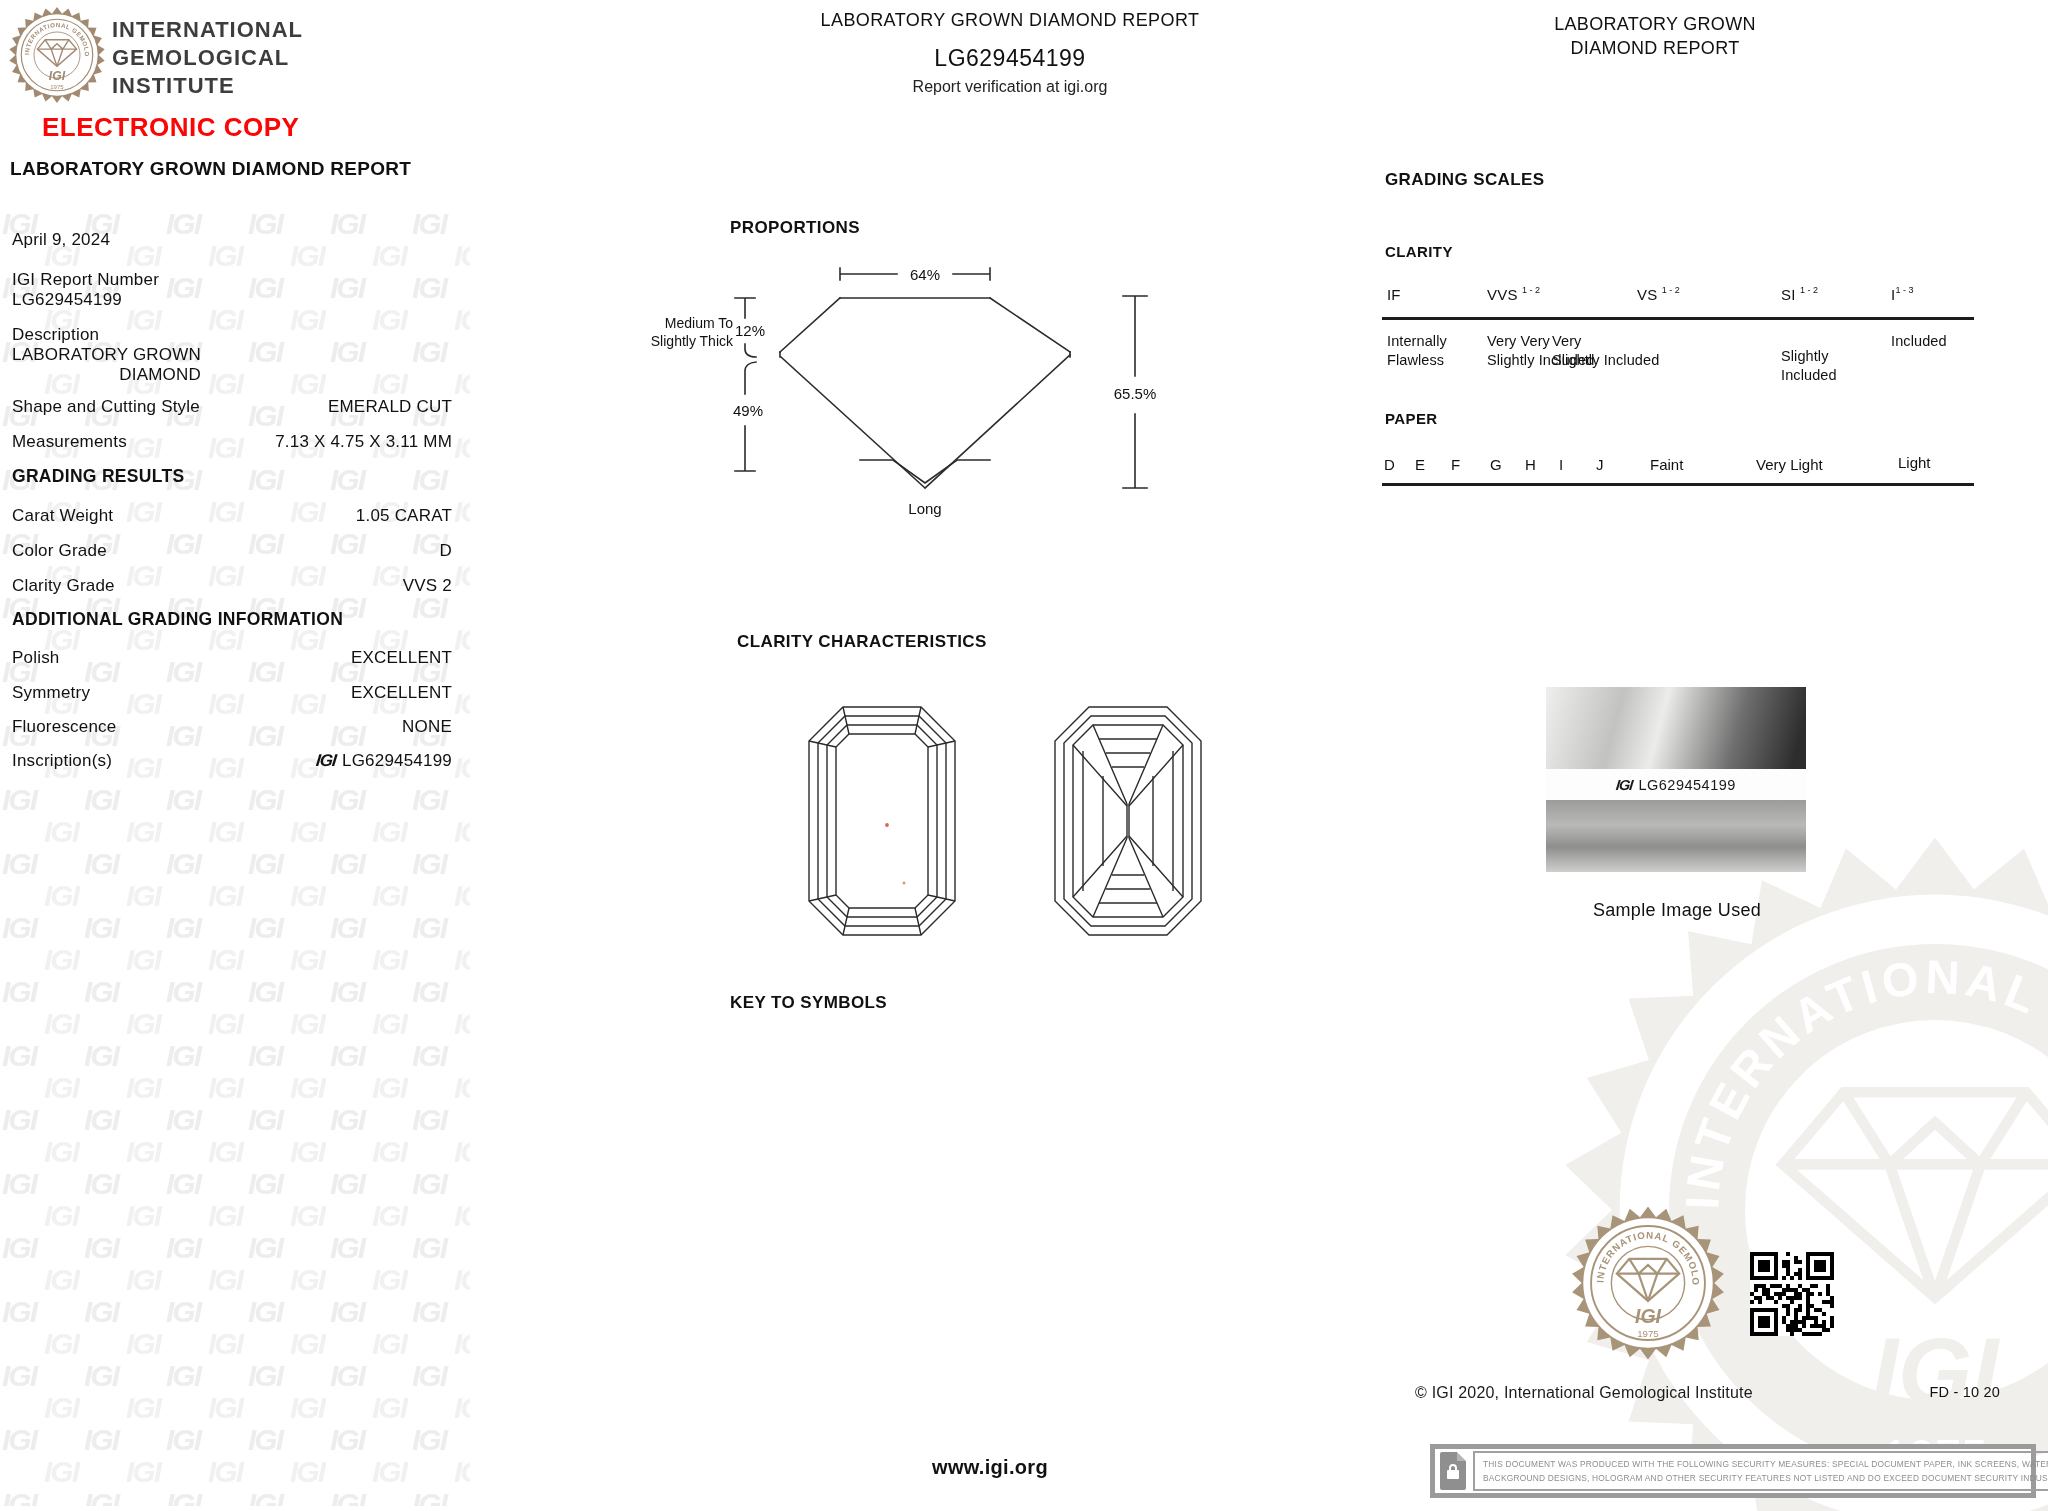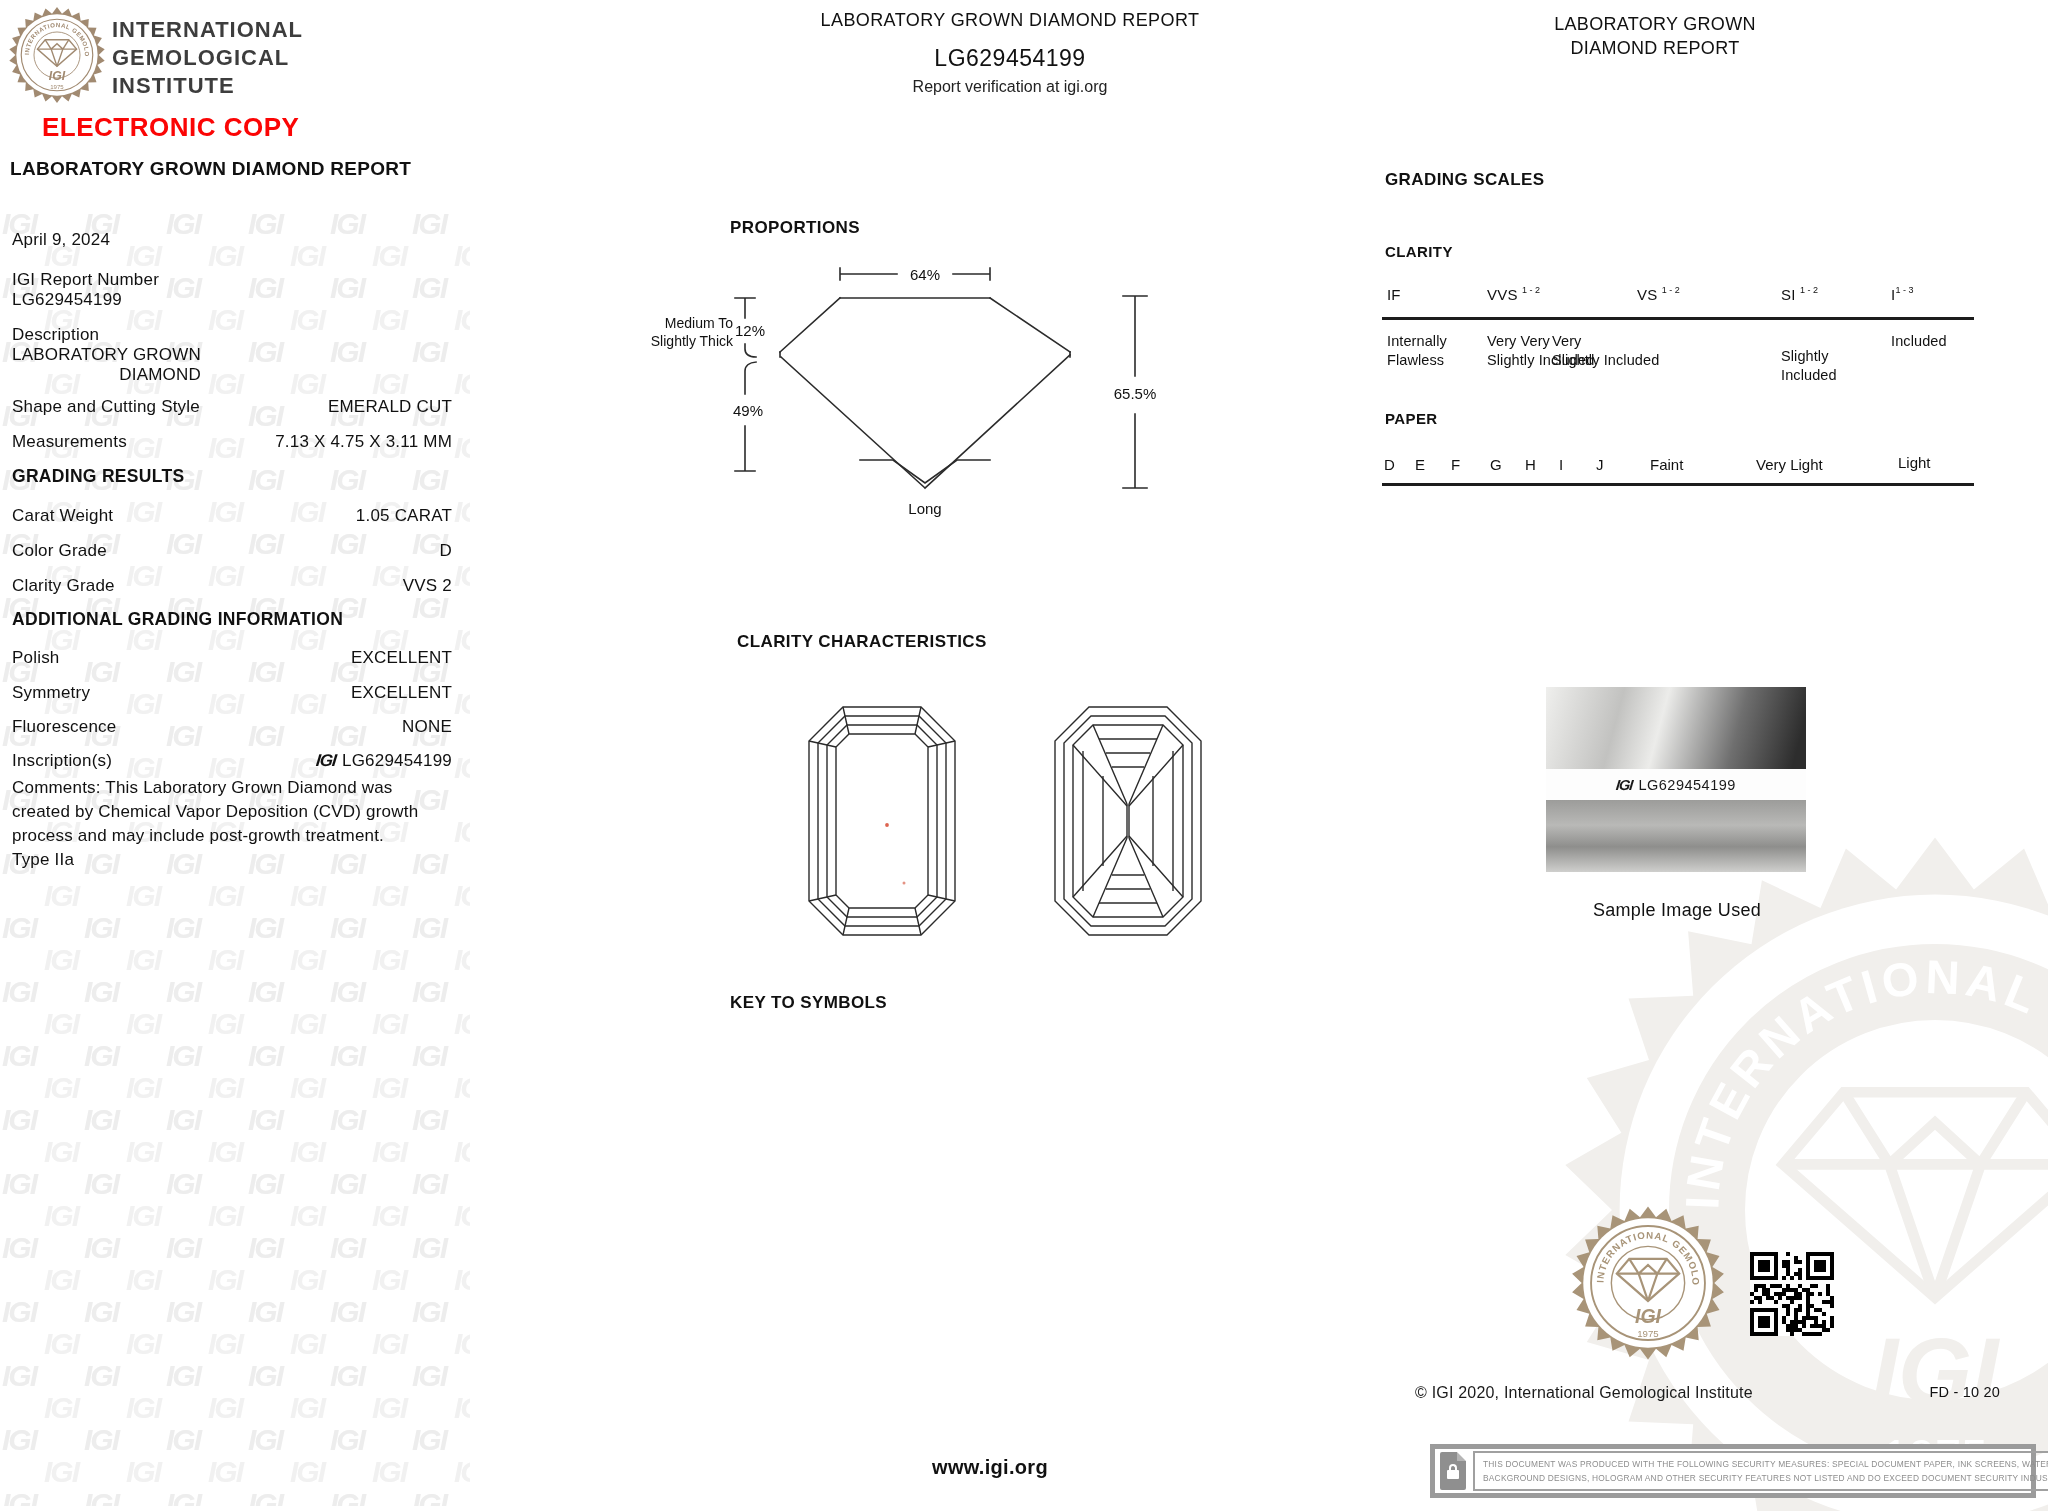--- a/index.html
+++ b/index.html
@@ -141,22 +141,20 @@
       <span class="val">EXCELLENT</span>
     </div>
     <div class="lrow" style="margin-bottom:14px;">
       <span class="lab">Fluorescence</span>
       <span class="val">NONE</span>
     </div>
     <div class="lrow" style="margin-bottom:5px;">
       <span class="lab">Inscription(s)</span>
       <span class="val"><span class="igimark">IGI</span><span>LG629454199</span></span>
     </div>
-    <div class="comments">Comments: This Laboratory Grown Diamond was created by Chemical Vapor Deposition (CVD) growth process and may include post-growth treatment.
-Type IIa</div>
   </div>
 
   <div class="c ctr" style="left:700px;top:10px;width:620px;">
     <div class="c-title">LABORATORY GROWN DIAMOND REPORT</div>
     <div class="c-num" style="margin-top:14px;">LG629454199</div>
     <div class="c-verif" style="margin-top:6px;">Report verification at igi.org</div>
   </div>
 
   <div class="c sechead" style="left:730px;top:218px;">PROPORTIONS</div>
 

